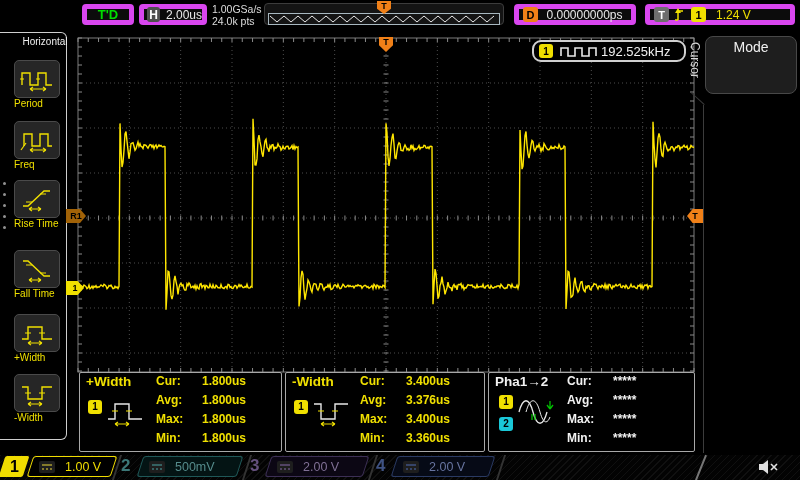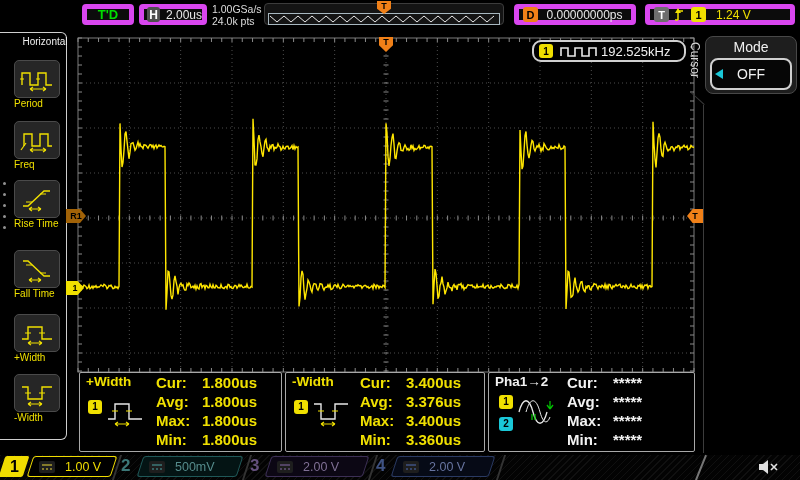--- a/index.html
+++ b/index.html
@@ -79,21 +79,21 @@
   #menu-sep{left:703px;top:105px;width:1px;height:348px;background:#3c3c3c;}
   #menu-sep-diag{left:691px;top:92px;width:18px;height:1px;background:#3c3c3c;
                  transform:rotate(42deg);transform-origin:left;}
   
   .mpanel{top:372px;height:80px;background:#000;border:1.5px solid #a8a8a8;
           border-radius:2px;box-sizing:border-box;}
   .mtitle{position:absolute;left:6px;top:1px;font-weight:bold;font-size:13.5px;}
   .yel{color:#f0e000;}
   .wht{color:#f2f2f2;}
   .mrows{position:absolute;top:1px;}
-  .mrow{height:19px;display:flex;font-weight:bold;font-size:15px;}
+  .mrow{height:19px;display:flex;font-weight:bold;font-size:12px;}
   .mrow .lab{width:46px;}
   .mbadge{position:absolute;width:14px;height:14px;border-radius:3px;background:#f0e000;
           color:#000;font-size:10px;font-weight:bold;text-align:center;line-height:14px;}
   .cyanb{background:#1ac8d8;}
   
   #chbar{left:0;top:455px;width:800px;height:25px;background:#030303;}
   #chbar .hatch{position:absolute;inset:0;
      background:repeating-linear-gradient(135deg,rgba(255,255,255,.05) 0 1px,transparent 1px 5px);}
   .chnum{position:absolute;top:1px;font-size:17px;font-weight:bold;}
   .chbox{position:absolute;top:1px;height:21px;transform:skewX(-18deg);
@@ -559,24 +559,20 @@
   <span id="fb-chip" class="chip">1</span>
   <svg width="42" height="14" viewBox="0 0 42 14" style="margin-left:6px">
     <path d="M2,12 v-8 h7 v8 h7 v-8 h7 v8 h7 v-8 h7 v8" stroke="#e8e8e8" stroke-width="1.6" fill="none"></path>
   </svg>
   <span id="fb-val">192.525kHz</span>
 </div>
 
 <div id="cursor-label" class="abs">Cursor</div>
 <div id="mode-panel" class="abs">
   <div id="mode-title" class="abs">Mode</div>
-  <div id="mode-btn" class="abs">
-    <span class="tri"></span>
-    <span>OFF</span>
-  </div>
 </div>
 <div id="menu-sep" class="abs"></div>
 <div id="menu-sep-diag" class="abs"></div>
 
 <div class="mpanel abs" style="left:79px;width:203px">
   <div class="mtitle yel">+Width</div>
   <span class="mbadge" style="left:8px;top:27px">1</span>
   <svg width="40" height="34" viewBox="0 0 40 34" style="position:absolute;left:26px;top:22px">
     <path d="M2,24 h7 v-15 h14 v15 h13" stroke="#e8e8e8" stroke-width="1.4" fill="none"></path>
     <path d="M6,16 h6 M20,16 h6" stroke="#f0e000" stroke-width="1.1"></path>

